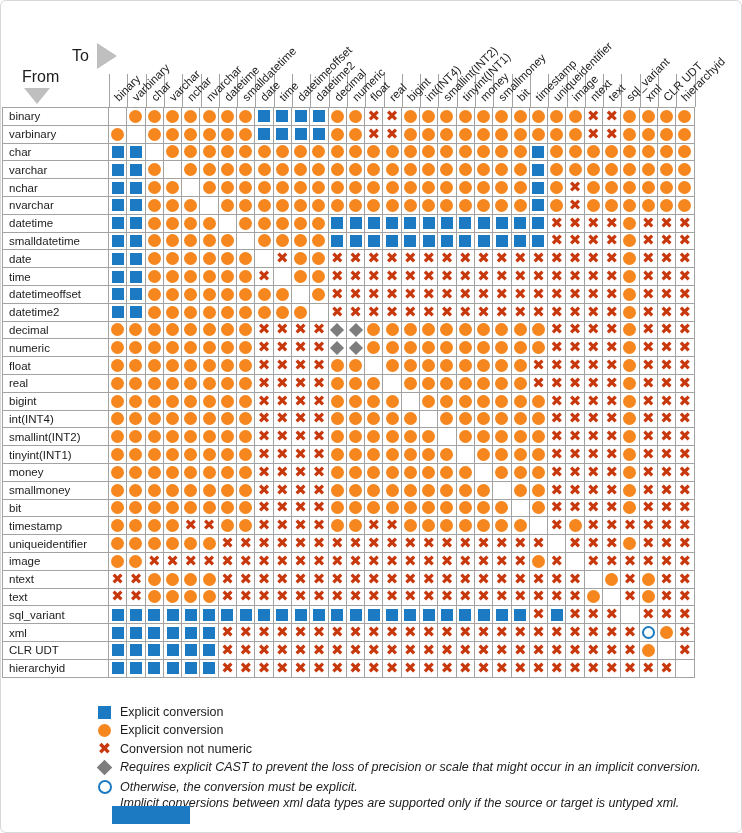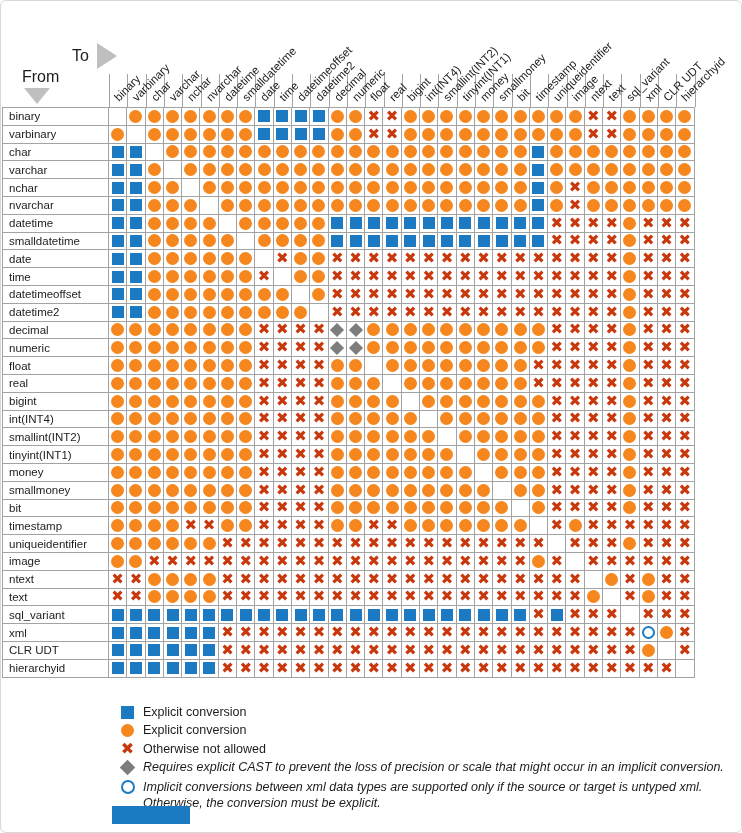--- a/index.html
+++ b/index.html
@@ -50,21 +50,21 @@
   }
   
   .g-sq { width:12px; height:12px; background:var(--blue); }
   .g-ci { width:13px; height:13px; border-radius:50%; background:var(--orange); }
   .g-x  { color:var(--red); font-weight:bold; font-size:15px; line-height:15px;
           font-family:"DejaVu Sans", sans-serif; }
   .g-d  { width:10px; height:10px; background:var(--gray); transform:rotate(45deg); }
   .g-o  { width:9px; height:9px; border-radius:50%; border:2px solid var(--blue); background:#fff; }
   
   .legend-item {
-    position:absolute; left:120px; display:flex; align-items:center; gap:8px;
+    position:absolute; left:97px; display:flex; align-items:center; gap:8px;
     font-size:12.5px; color:#1c1c1c;
   }
   .legend-item.top { align-items:flex-start;font-style:italic; }
   .legend-item .gwrap { width:15px; display:flex; justify-content:center; flex:none; }
   .legend-item .lg-sq { width:13px; height:13px; background:var(--blue); }
   .legend-item .lg-ci { width:13px; height:13px; border-radius:50%; background:var(--orange); }
   .legend-item .lg-x  { color:var(--red); font-weight:bold; font-size:16px; line-height:16px;
                         font-family:"DejaVu Sans", sans-serif; }
   .legend-item .lg-d  { width:11px; height:11px; background:var(--gray); transform:rotate(45deg); margin-top:2px; }
   .legend-item .lg-o  { width:10px; height:10px; border-radius:50%; border:2px solid var(--blue); background:#fff; margin-top:1px; }
@@ -3208,31 +3208,31 @@
 <div class="legend-item" style="top:723px">
   <span class="gwrap">
       <span class="lg-ci"></span>
     </span>
   <span>Explicit conversion</span>
 </div>
 <div class="legend-item" style="top:741px">
   <span class="gwrap">
       <span class="lg-x">✖</span>
     </span>
-  <span>Otherwise not allowed</span>
+  <span>Conversion not numeric</span>
 </div>
 <div class="legend-item top" style="top:760px">
   <span class="gwrap">
       <span class="lg-d"></span>
     </span>
   <span>Requires explicit CAST to prevent the loss of precision or scale that might occur in an implicit conversion.</span>
 </div>
 <div class="legend-item top" style="top:779px">
   <span class="gwrap">
       <span class="lg-o"></span>
     </span>
   <span class="two-line">
+    <div>Otherwise, the conversion must be explicit.</div>
     <div>Implicit conversions between xml data types are supported only if the source or target is untyped xml.</div>
-    <div>Otherwise, the conversion must be explicit.</div>
   </span>
 </div>
 
 <div class="footer-bar"></div>
 
 </body></html>

